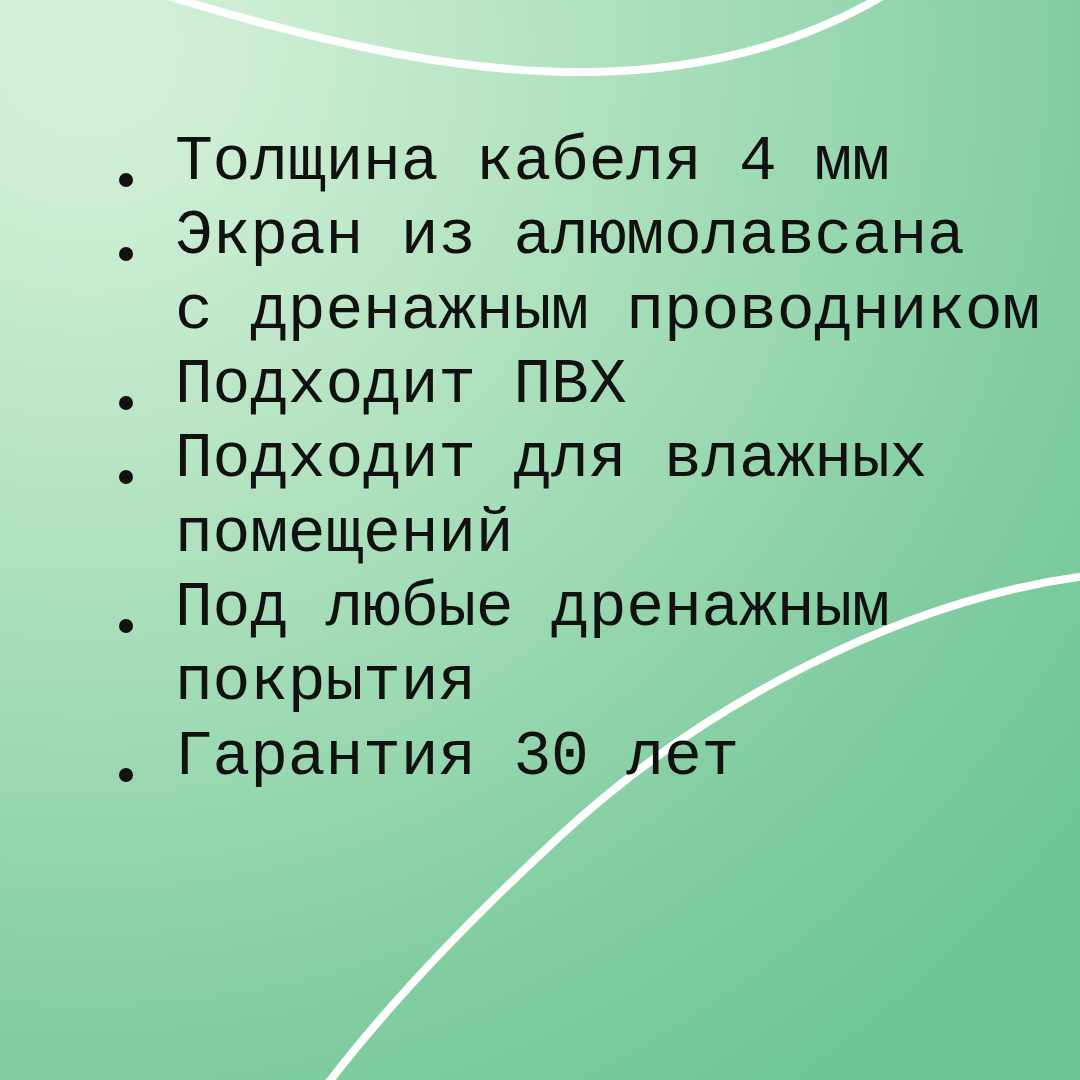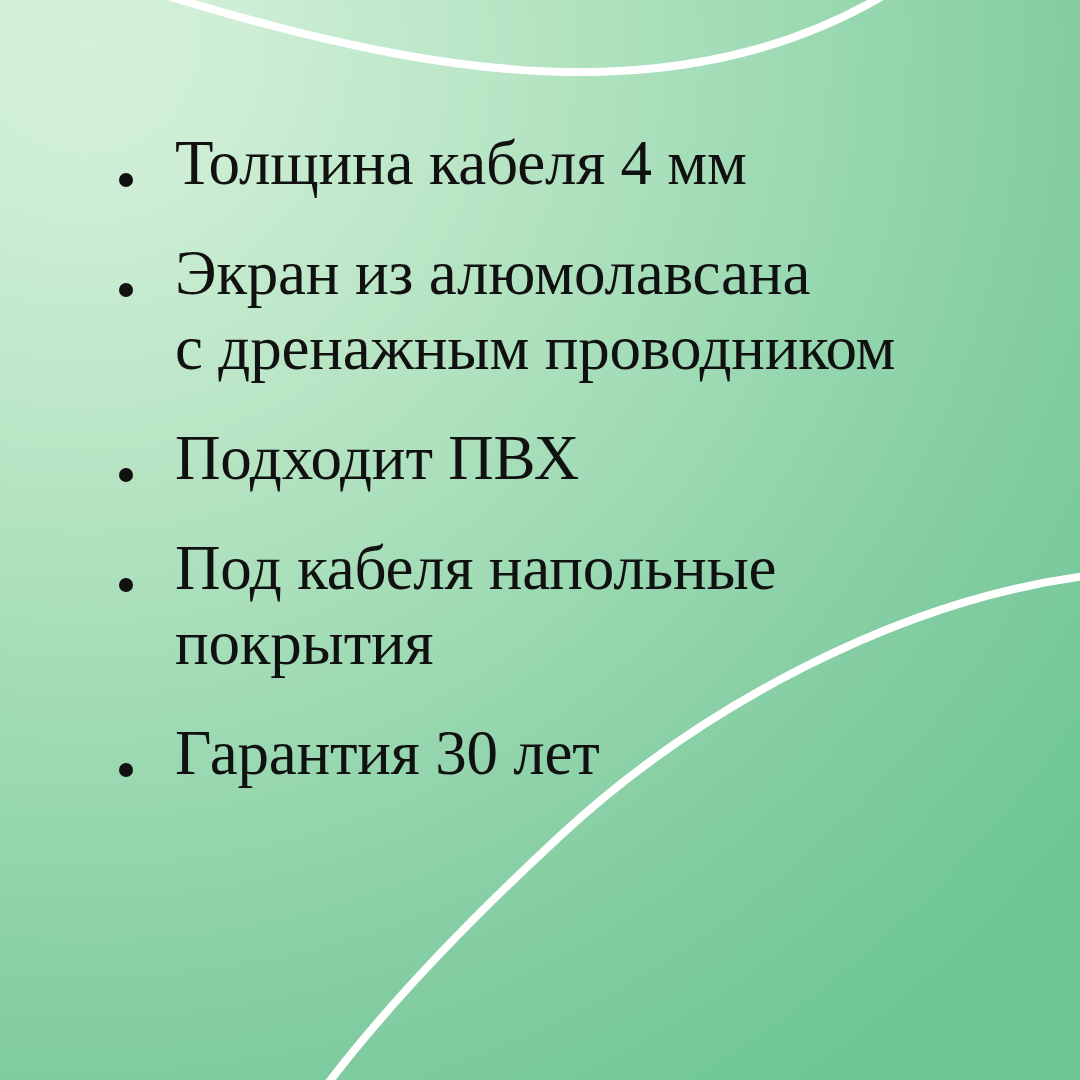--- a/index.html
+++ b/index.html
@@ -7,21 +7,21 @@
     margin: 0;
     padding: 0;
     background: #ffffff;
   }
 
   .slide {
     position: relative;
     width: 1080px;
     height: 1080px;
     overflow: hidden;
-    font-family: Liberation Serif, serif;
+    font-family: Liberation Mono, monospace;
     background-color: #8ed3aa;
     background-image:
       radial-gradient(120% 120% at 8% 4%, #d3f0d9 0%, #cdeed4 12%, #b6e4c3 34%, #9bd9b2 56%, #84cda2 76%, #6cc695 100%);
   }
 
   
   .decor {
     position: absolute;
     inset: 0;
     width: 1080px;
@@ -52,21 +52,20 @@
     display: block;
     padding-left: 63px;
     color: #111111;
     font-size: 63px;
     line-height: 1.18;
     letter-spacing: -0.2px;
     font-weight: 400;
   }
 
   .feature-item + .feature-item {
-    margin-top: 36px;
   }
 
   .bullet {
     position: absolute;
     left: 7px;
     top: 47px;
     width: 14px;
     height: 14px;
     border-radius: 50%;
     background: #111111;
@@ -98,24 +97,29 @@
       <span class="bullet"></span>
       <span class="feature-text">Экран из алюмолавсана
 с дренажным проводником</span>
     </li>
 
     <li class="feature-item">
       <span class="bullet"></span>
       <span class="feature-text">Подходит ПВХ</span>
     </li>
 
+    <li class="feature-item">
+      <span class="bullet"></span>
+      <span class="feature-text">Подходит для влажных
+помещений</span>
+    </li>
 
     <li class="feature-item">
       <span class="bullet"></span>
-      <span class="feature-text">Под кабеля напольные
+      <span class="feature-text">Под любые дренажным
 покрытия</span>
     </li>
 
     <li class="feature-item">
       <span class="bullet"></span>
       <span class="feature-text">Гарантия 30 лет</span>
     </li>
 
   </ul>
 </div>

